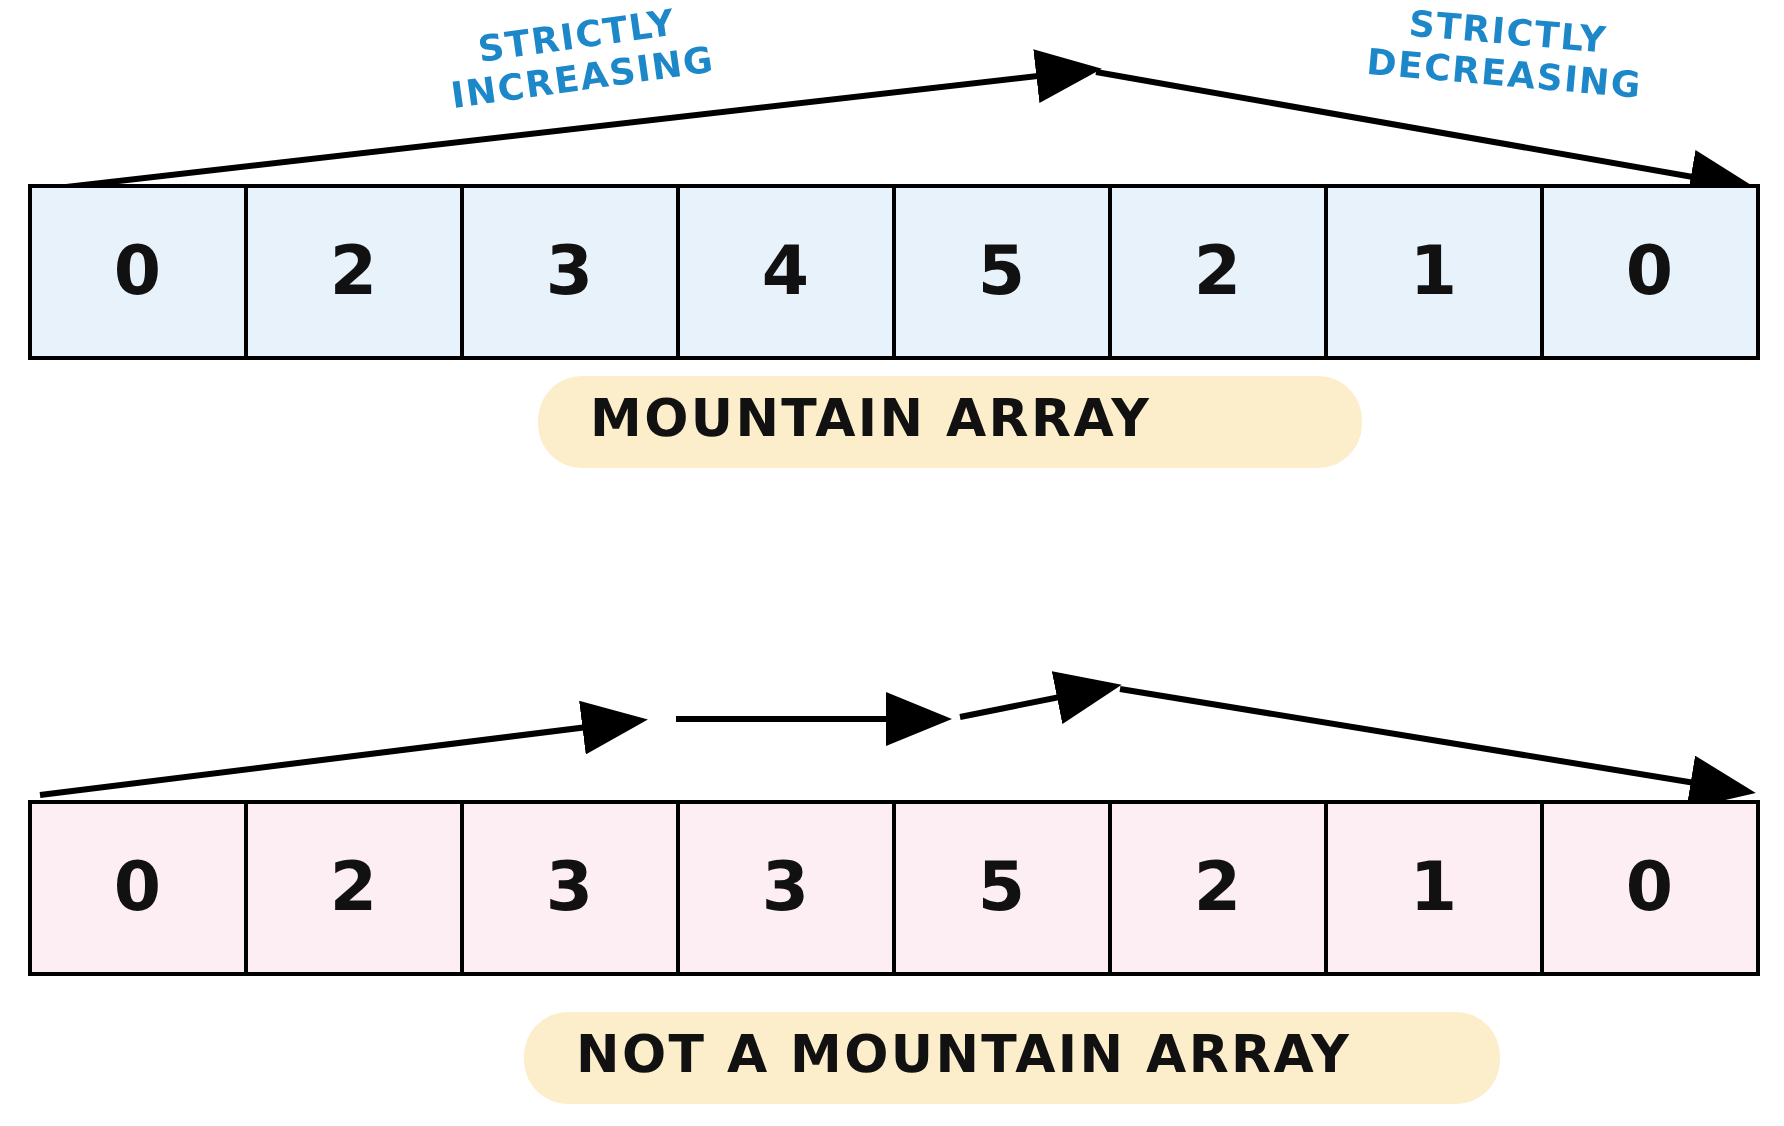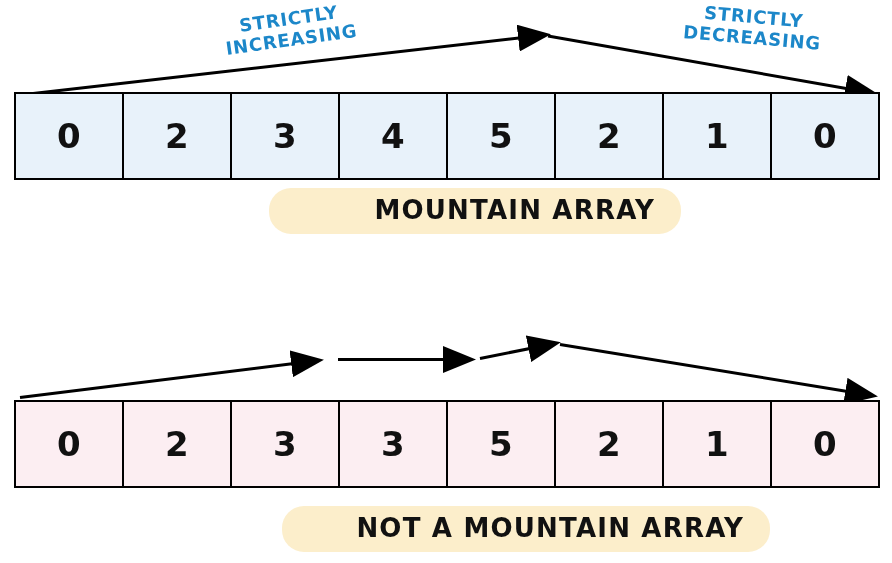--- a/index.html
+++ b/index.html
@@ -66,36 +66,35 @@
   .cell-pink { background: #fceef2; }
 
   .caption {
     position: absolute;
     background: #fceecb;
     color: #111111;
     font-size: 26px;
     font-weight: bold;
     font-family: "DejaVu Sans", sans-serif;
     letter-spacing: 1.2px;
-    text-align: right;
+    text-align: left;
     padding: 7px 26px 9px 26px;
     white-space: nowrap;
     box-sizing: border-box;
     border-radius: 22px;
   }
   #caption-mountain {
     left: 269px;
     top: 188px;
     width: 412px;
   }
   #caption-not-mountain {
     left: 262px;
     top: 506px;
     width: 488px;
-    margin-left: 20px;
   }
 
   .annot {
     position: absolute;
     font-family: "DejaVu Sans", sans-serif;
     font-size: 18px;
     font-weight: bold;
     letter-spacing: 0.8px;
     line-height: 1.18;
     text-align: center;

